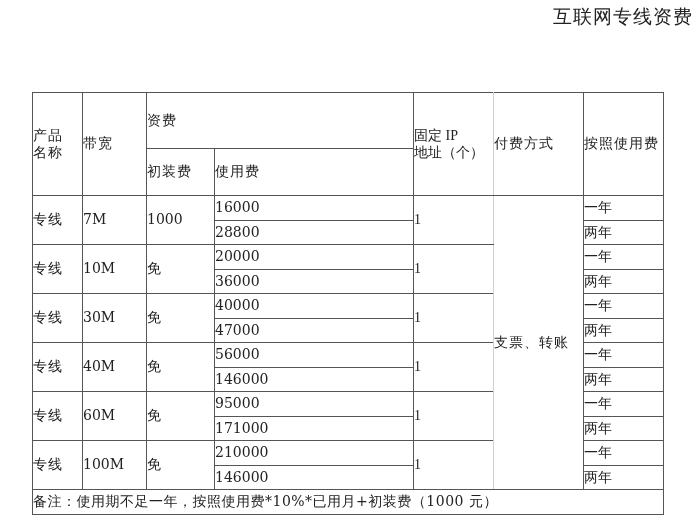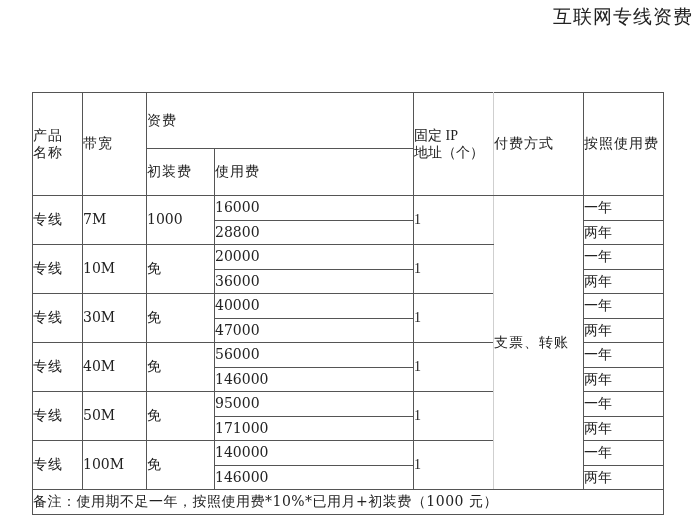--- a/index.html
+++ b/index.html
@@ -102,36 +102,36 @@
     <td rowspan="2" class="light-r">1</td>
     <td>一年</td>
   </tr>
   <tr class="b">
     <td>146000</td>
     <td>两年</td>
   </tr>
 
   <tr class="b">
     <td rowspan="2" class="cn">专线</td>
-    <td rowspan="2">50M</td>
+    <td rowspan="2">60M</td>
     <td rowspan="2">免</td>
     <td>95000</td>
     <td rowspan="2" class="light-r">1</td>
     <td>一年</td>
   </tr>
   <tr class="b">
     <td>171000</td>
     <td>两年</td>
   </tr>
 
   <tr class="b">
     <td rowspan="2" class="cn">专线</td>
     <td rowspan="2">100M</td>
     <td rowspan="2">免</td>
-    <td>140000</td>
+    <td>210000</td>
     <td rowspan="2" class="light-r">1</td>
     <td>一年</td>
   </tr>
   <tr class="b">
     <td>146000</td>
     <td>两年</td>
   </tr>
 
   <tr>
     <td colspan="7" class="note">备注：使用期不足一年，按照使用费*10%*已用月+初装费（1000 元）</td>

